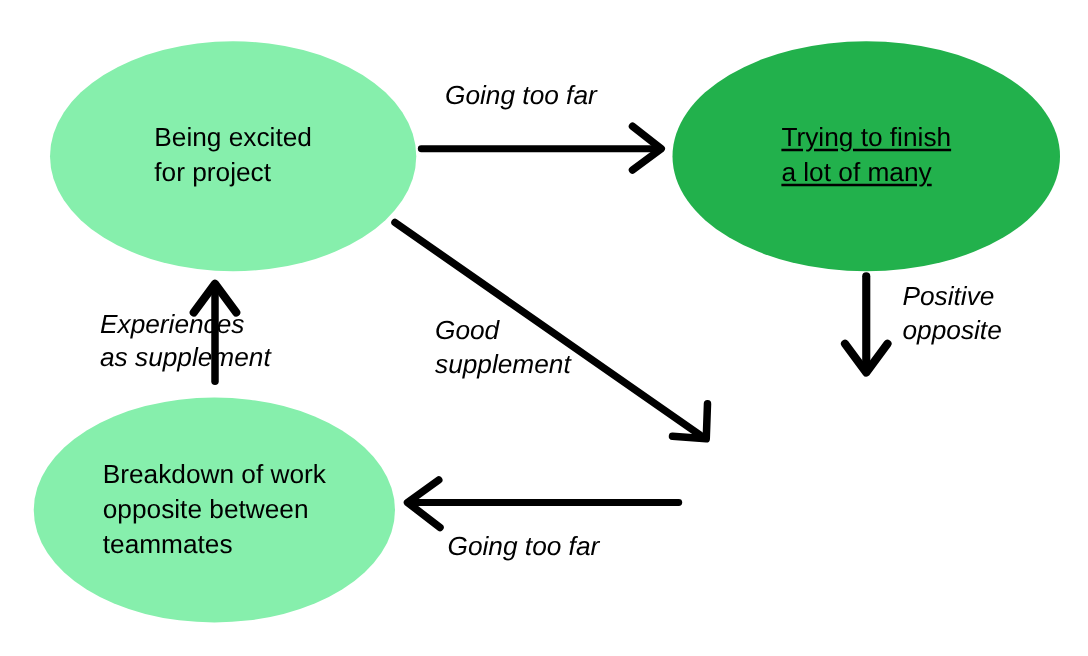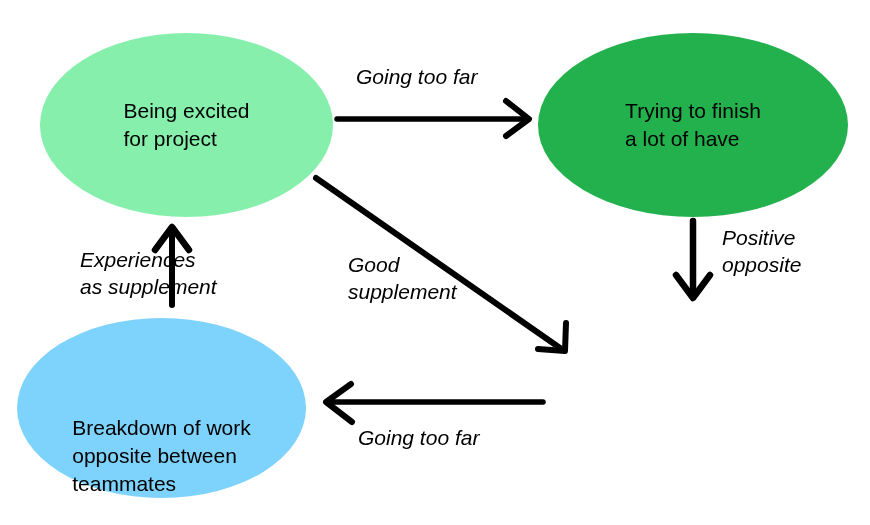--- a/index.html
+++ b/index.html
@@ -82,28 +82,28 @@
   </svg>
 
   <div class="node" style="left: 40px; top: 33px; width: 293px; height: 184px; background-color: #86efac;">
     <div class="node-label" style="color: rgb(0, 0, 0);">
       <div>Being excited</div>
       <div>for project</div>
     </div>
   </div>
 
   <div class="node" style="left: 538px; top: 33px; width: 310px; height: 184px; background-color: rgb(34, 177, 76);">
-    <div class="node-label" style="color: rgb(0, 0, 0);">
+    <div class="node-label" style="color: rgb(0, 0, 0); text-decoration: underline;">
       <div>Trying to finish</div>
-      <div>a lot of have</div>
+      <div>a lot of many</div>
     </div>
   </div>
 
 
-  <div class="node" style="left: 17px; top: 318px; width: 289px; height: 180px; background-color: #7dd3fc; align-items: flex-end;">
+  <div class="node" style="left: 27px; top: 318px; width: 289px; height: 180px; background-color: #86efac;">
     <div class="node-label" style="color: rgb(0, 0, 0);">
       <div>Breakdown of work</div>
       <div>opposite between</div>
       <div>teammates</div>
     </div>
   </div>
 
   <div class="edge-label" style="left:356px; top:63px;">Going too far</div>
 
   <div class="edge-label" style="left:722px; top:224px;">

